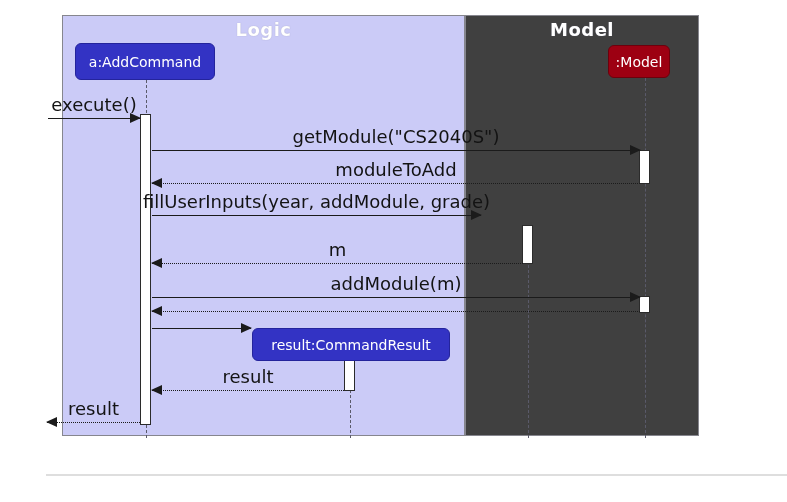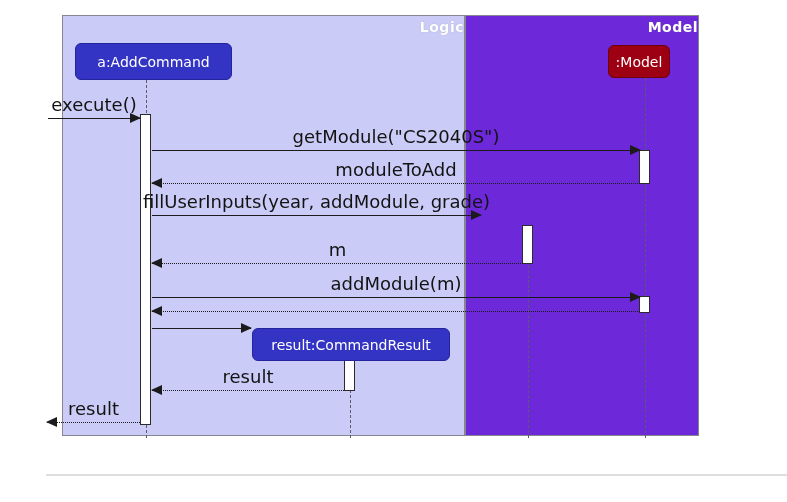--- a/index.html
+++ b/index.html
@@ -3,24 +3,24 @@
 <meta charset="utf-8">
 <style>
   html,body{margin:0;padding:0;background:#ffffff;}
   .canvas{
     position:relative;width:787px;height:502px;background:#ffffff;overflow:hidden;
     font-family:"DejaVu Sans","Liberation Sans",sans-serif;
   }
   
   .partition{position:absolute;top:15px;height:421px;border:1.5px solid #86868e;box-sizing:border-box;}
   .partition.logic{left:62px;width:403px;background:#cbcbf7;}
-  .partition.model{left:465px;width:234px;background:#6d28d9;}
+  .partition.model{left:465px;width:234px;background:#404040;}
   .partition-title{
-    display:block;text-align:right;color:#ffffff;font-weight:bold;
-    font-size:14px;margin-top:3px;letter-spacing:.5px;
+    display:block;text-align:center;color:#ffffff;font-weight:bold;
+    font-size:18px;margin-top:3px;letter-spacing:.5px;
     text-shadow:0 0 1px rgba(120,120,150,.6);
   }
   
   .lifeline{position:absolute;width:0;border-left:1.2px dashed #5a5a6a;}
   
   .activation{position:absolute;width:11px;background:#ffffff;border:1.4px solid #2b2b2b;box-sizing:border-box;}
   
   .pbox{
     position:absolute;border-radius:6px;color:#ffffff;font-size:14px;
     display:flex;align-items:center;justify-content:center;box-sizing:border-box;
@@ -116,21 +116,21 @@
     <div class="head left"></div>
     <span class="lbl">result</span>
   </div>
 
   <div class="msg" style="left:47px;top:422px;width:93px;">
     <div class="line dotted"></div>
     <div class="head left"></div>
     <span class="lbl">result</span>
   </div>
 
-  <div class="pbox blue" style="left:75px;top:43px;width:157px;height:37px;">
+  <div class="pbox blue" style="left:75px;top:43px;width:140px;height:37px;">
     <span>a:AddCommand</span>
   </div>
   <div class="pbox red" style="left:608px;top:45px;width:62px;height:33px;">
     <span>:Model</span>
   </div>
   <div class="pbox blue" style="left:252px;top:328px;width:198px;height:33px;">
     <span>result:CommandResult</span>
   </div>
 
   <div class="divider" style="left:46px;top:474px;width:741px;"></div>

